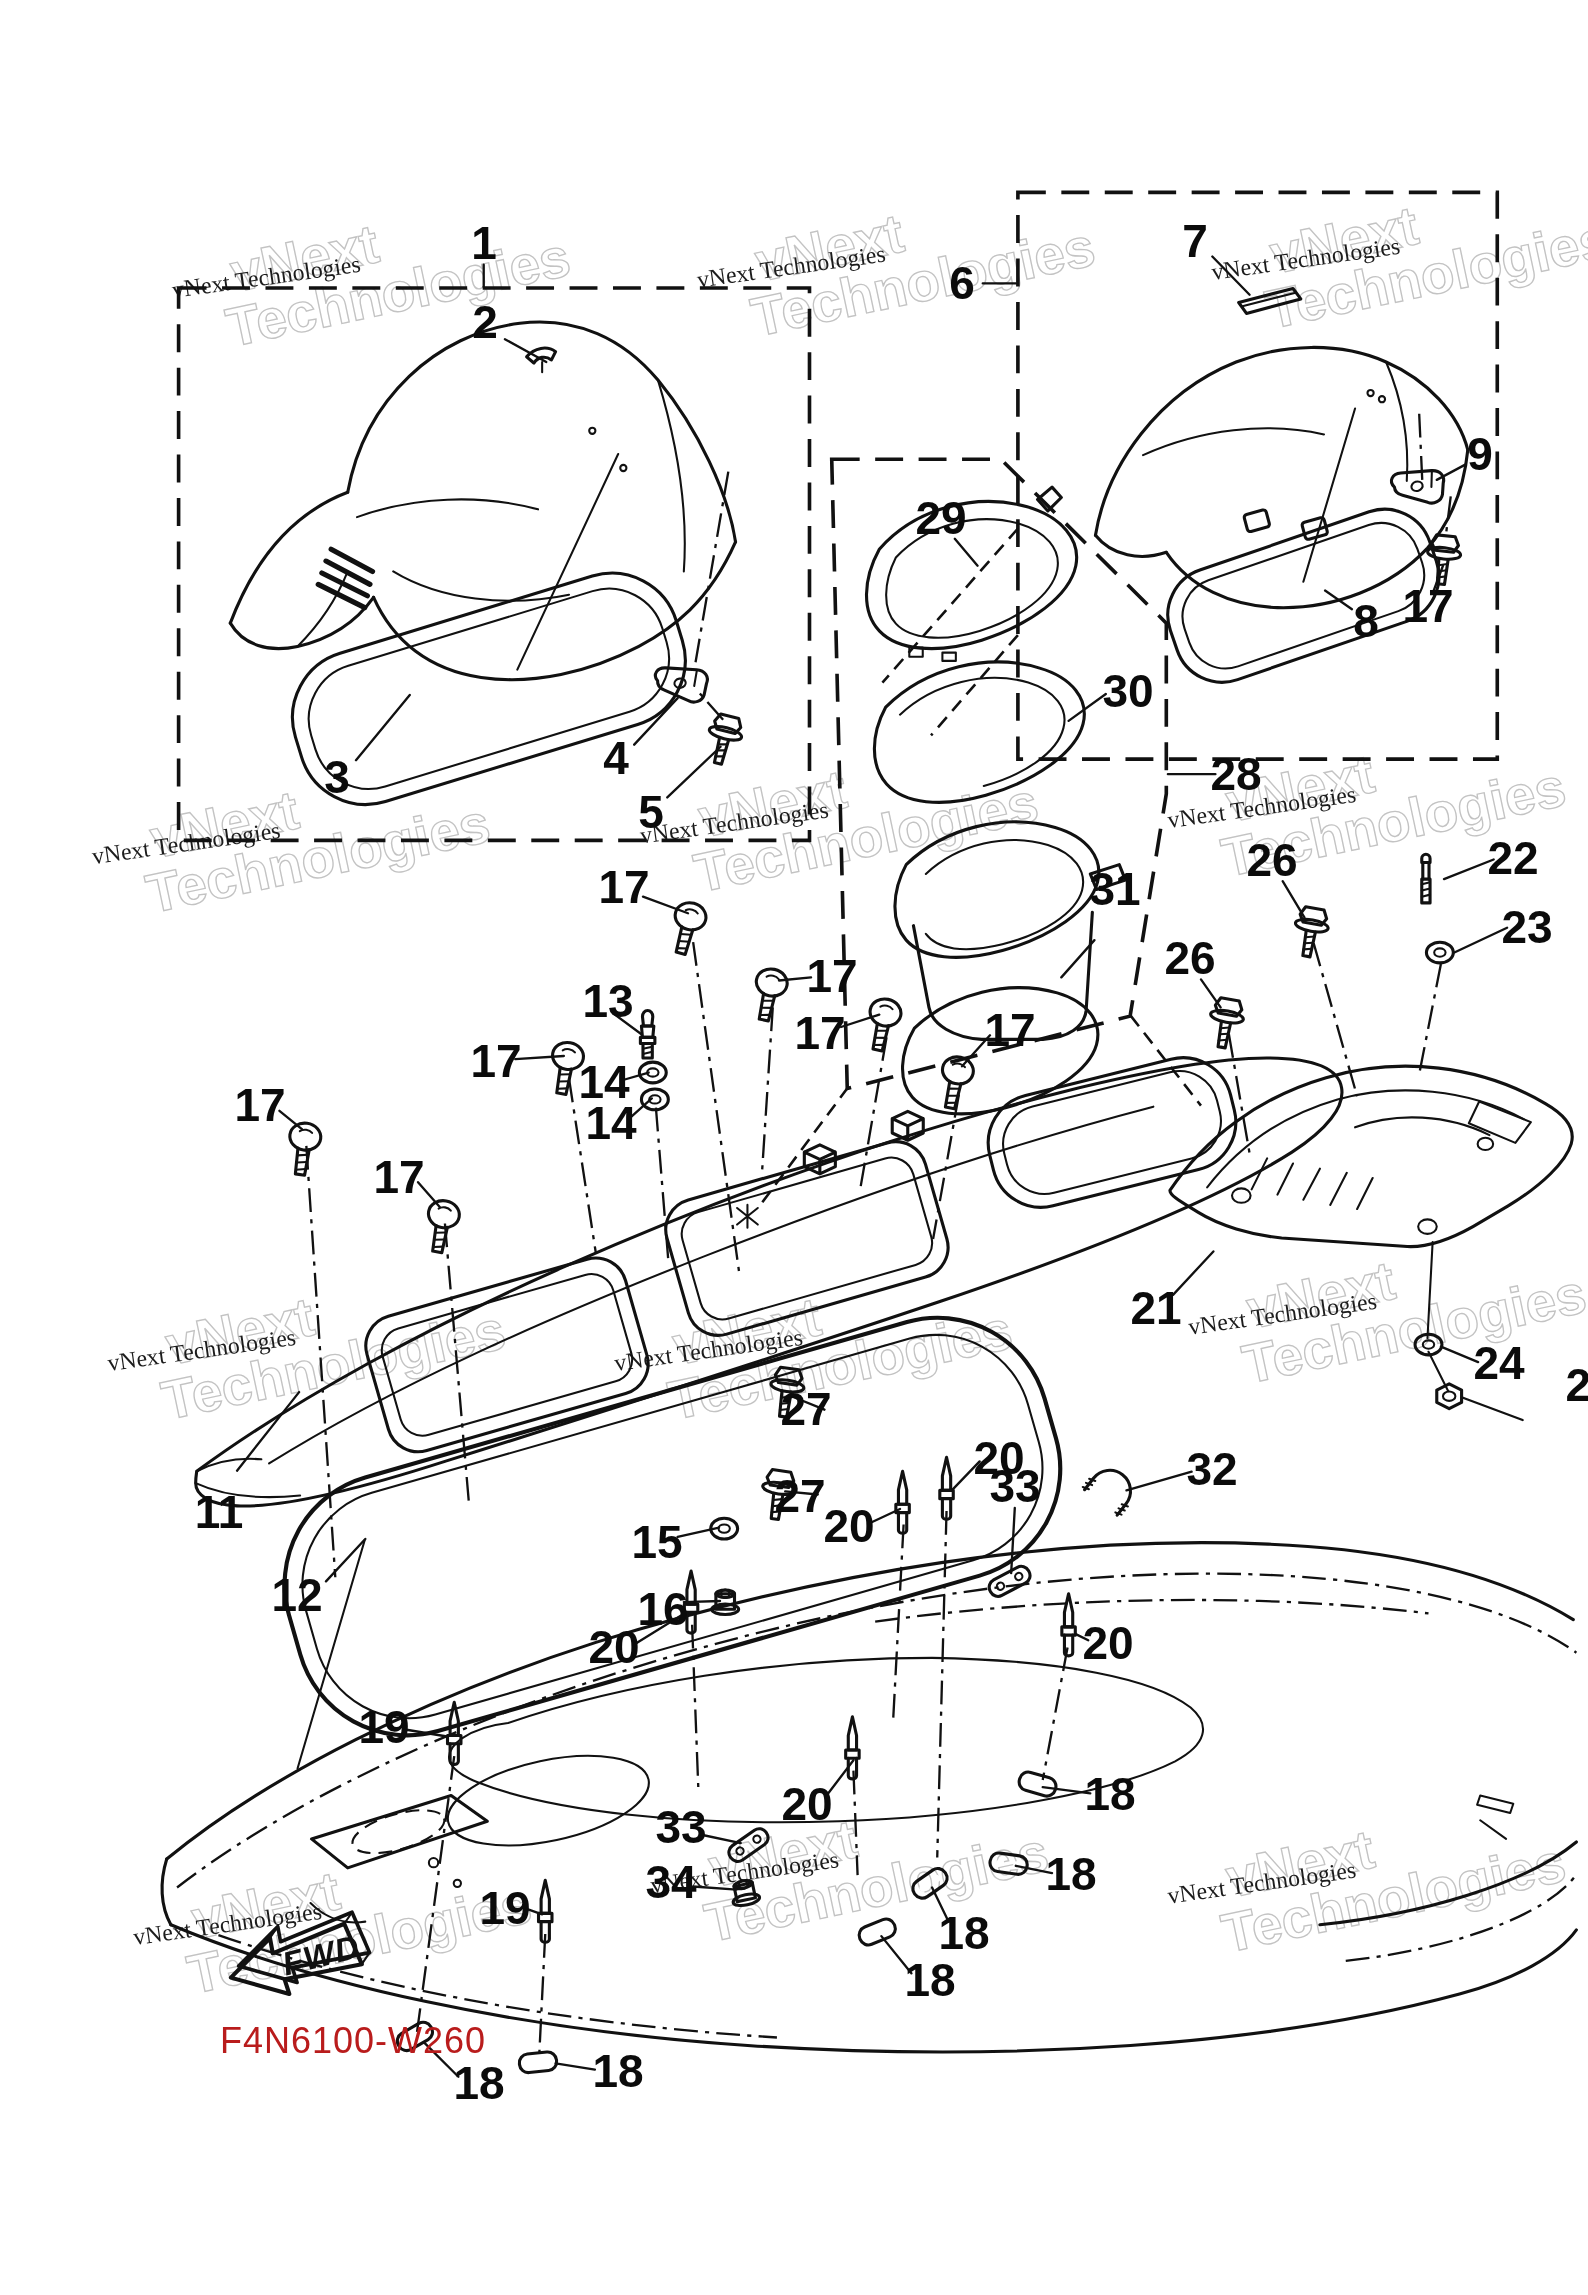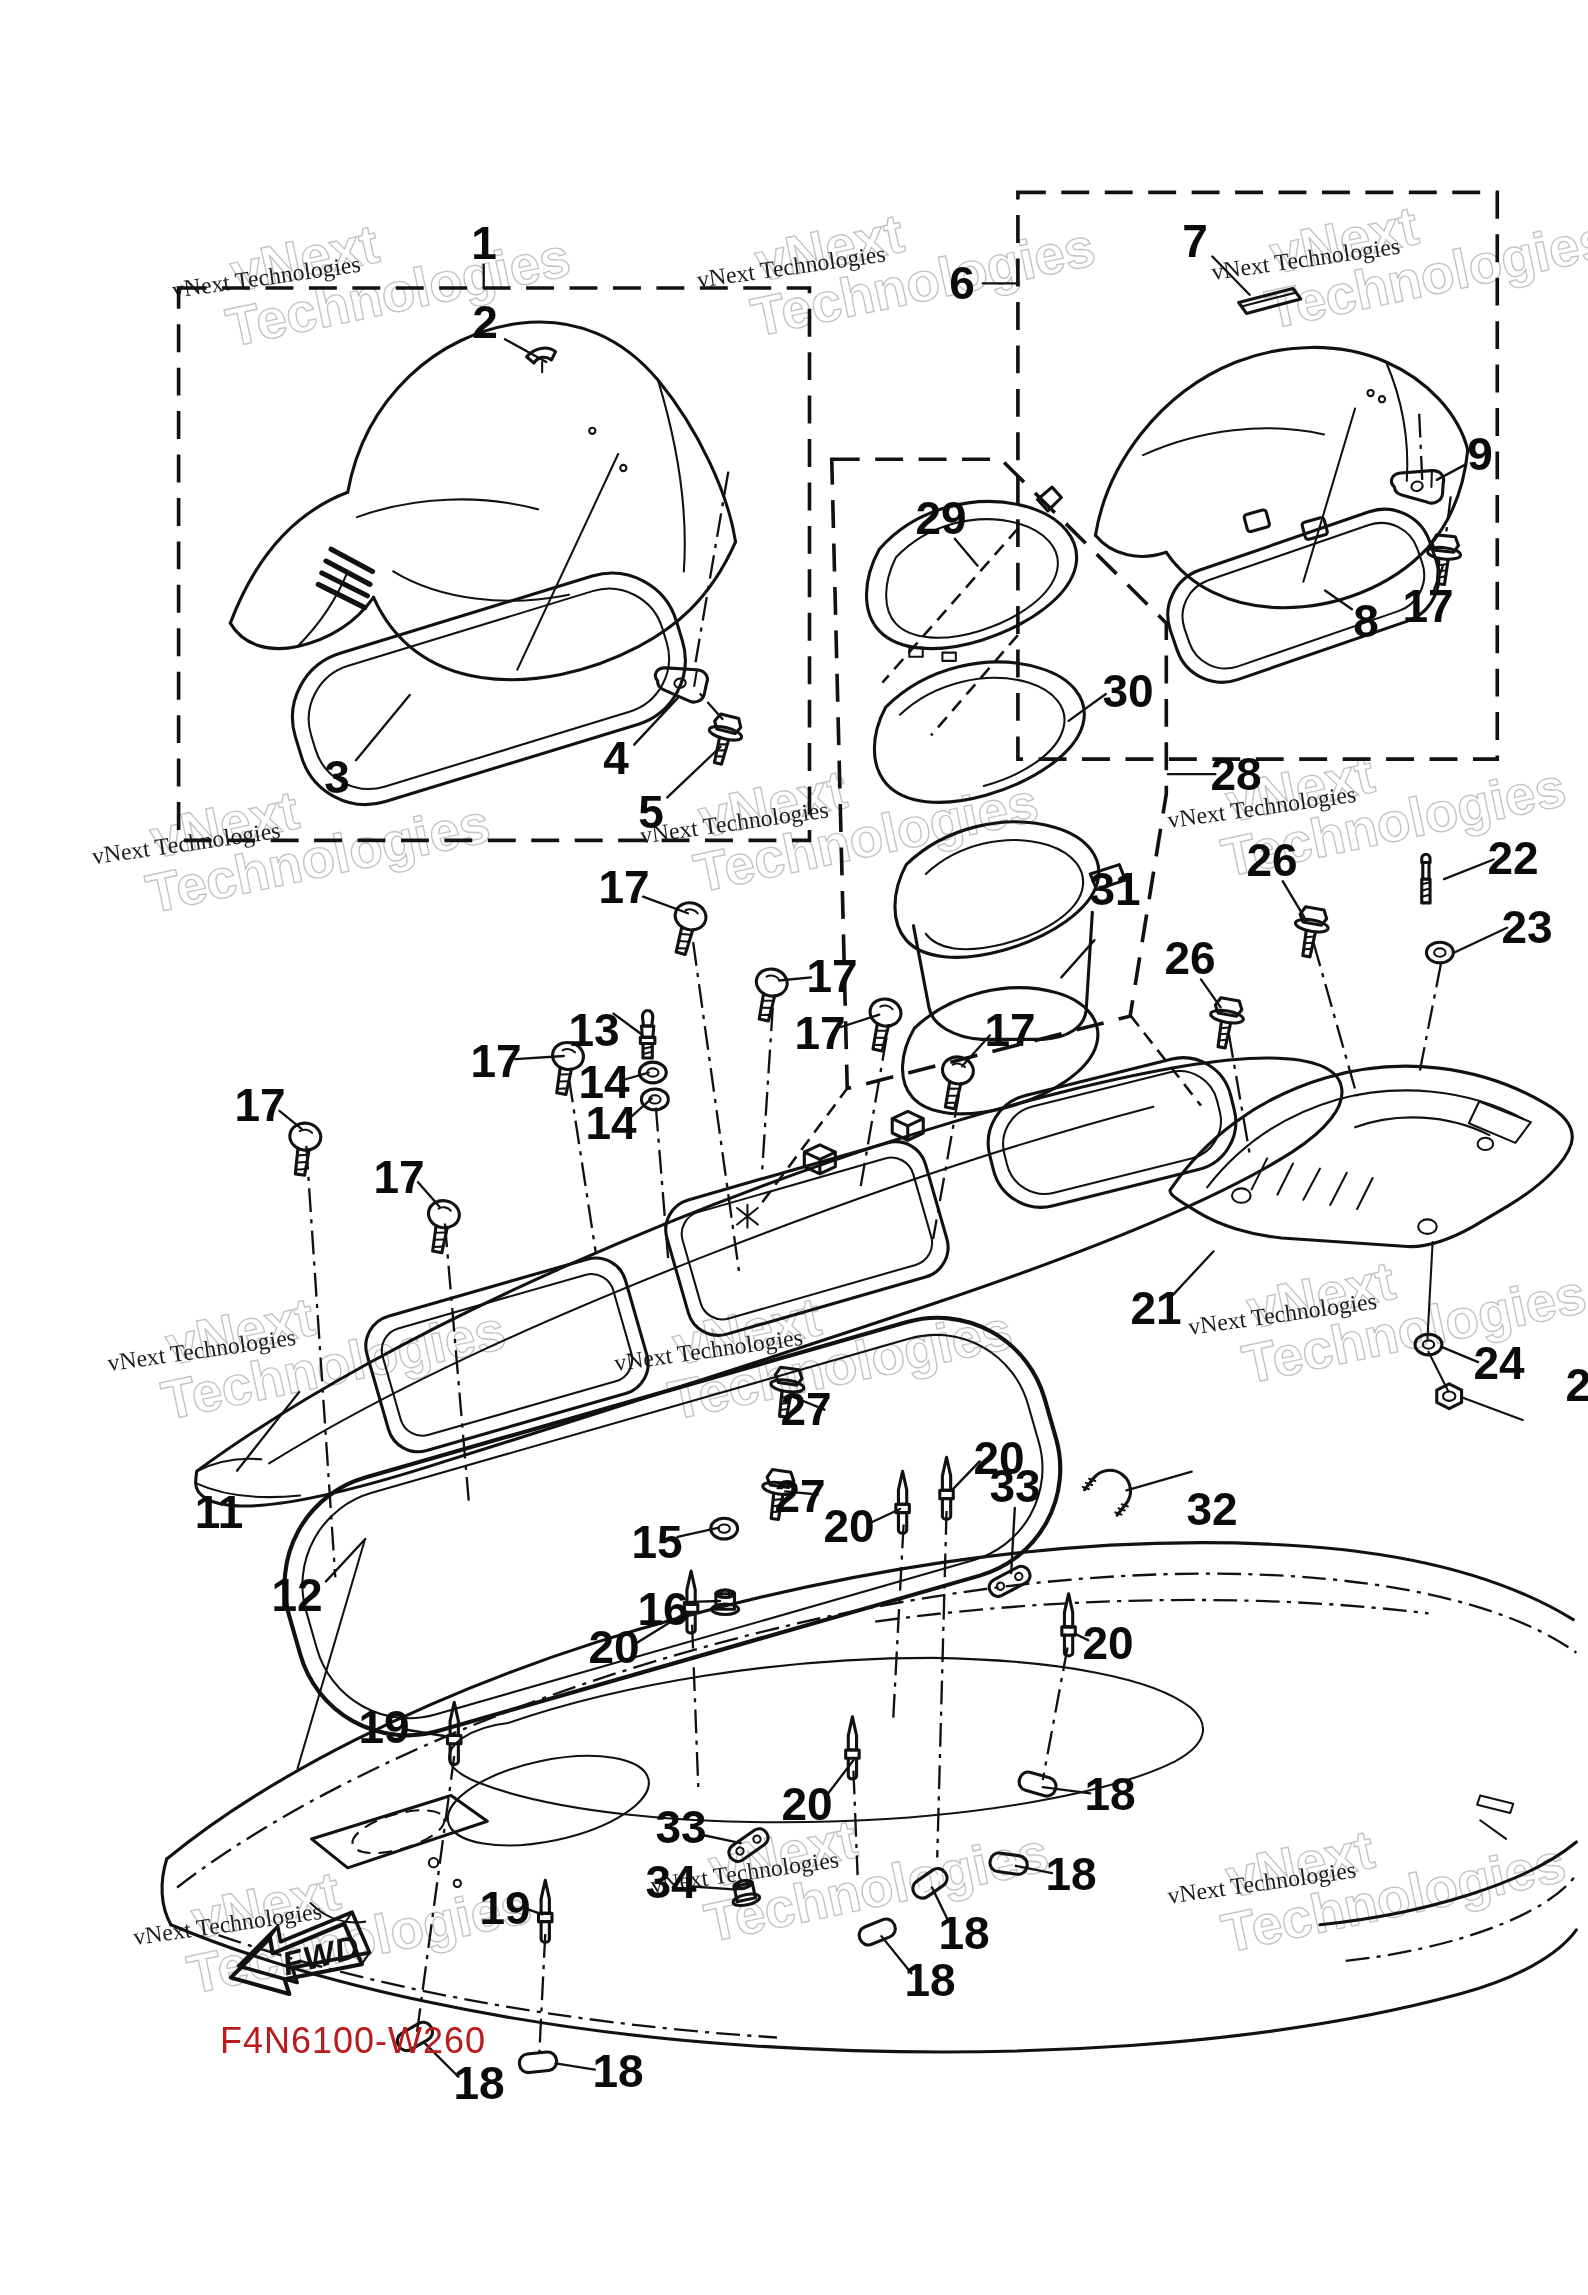--- a/index.html
+++ b/index.html
@@ -376,21 +376,21 @@
       <div class="callout" style="left: 337px; top: 777px;">3</div>
       <div class="callout" style="left: 616px; top: 758px;">4</div>
       <div class="callout" style="left: 651px; top: 812px;">5</div>
       <div class="callout" style="left: 962px; top: 283px;">6</div>
       <div class="callout" style="left: 1195px; top: 241px;">7</div>
       <div class="callout" style="left: 1366px; top: 621px;">8</div>
       <div class="callout" style="left: 1480px; top: 454px;">9</div>
       <div class="callout" style="left: 1428px; top: 606px;">17</div>
       <div class="callout" style="left: 219px; top: 1488px; margin-top: 24px;">11</div>
       <div class="callout" style="left: 297px; top: 1595px;">12</div>
-      <div class="callout" style="left: 594px; top: 1001px; margin-top: 29px;">13</div>
+      <div class="callout" style="left: 608px; top: 1001px;">13</div>
       <div class="callout" style="left: 604px; top: 1082px;">14</div>
       <div class="callout" style="left: 611px; top: 1123px;">14</div>
       <div class="callout" style="left: 657px; top: 1542px;">15</div>
       <div class="callout" style="left: 663px; top: 1609px;">16</div>
       <div class="callout" style="left: 624px; top: 887px;">17</div>
       <div class="callout" style="left: 832px; top: 976px;">17</div>
       <div class="callout" style="left: 820px; top: 1033px;">17</div>
       <div class="callout" style="left: 496px; top: 1061px;">17</div>
       <div class="callout" style="left: 260px; top: 1105px;">17</div>
       <div class="callout" style="left: 399px; top: 1177px;">17</div>
@@ -414,21 +414,21 @@
       <div class="callout" style="left: 1499px; top: 1363px;">24</div>
       <div class="callout" style="left: 1543px; top: 1385px; margin-left: 48px;">25</div>
       <div class="callout" style="left: 1272px; top: 860px;">26</div>
       <div class="callout" style="left: 1190px; top: 958px;">26</div>
       <div class="callout" style="left: 806px; top: 1409px;">27</div>
       <div class="callout" style="left: 800px; top: 1496px;">27</div>
       <div class="callout" style="left: 1236px; top: 774px;">28</div>
       <div class="callout" style="left: 941px; top: 518px;">29</div>
       <div class="callout" style="left: 1128px; top: 691px;">30</div>
       <div class="callout" style="left: 1115px; top: 879px; margin-top: 10px;">31</div>
-      <div class="callout" style="left: 1212px; top: 1469px; margin-top: 40px;">32</div>
+      <div class="callout" style="left: 1212px; top: 1469px;">32</div>
       <div class="callout" style="left: 1015px; top: 1486px;">33</div>
       <div class="callout" style="left: 681px; top: 1827px;">33</div>
       <div class="callout" style="left: 671px; top: 1882px;">34</div>
     </div>
 <div id="diagram-code">F4N6100-W260</div>
 
 </div>
 
 
 </body></html>

